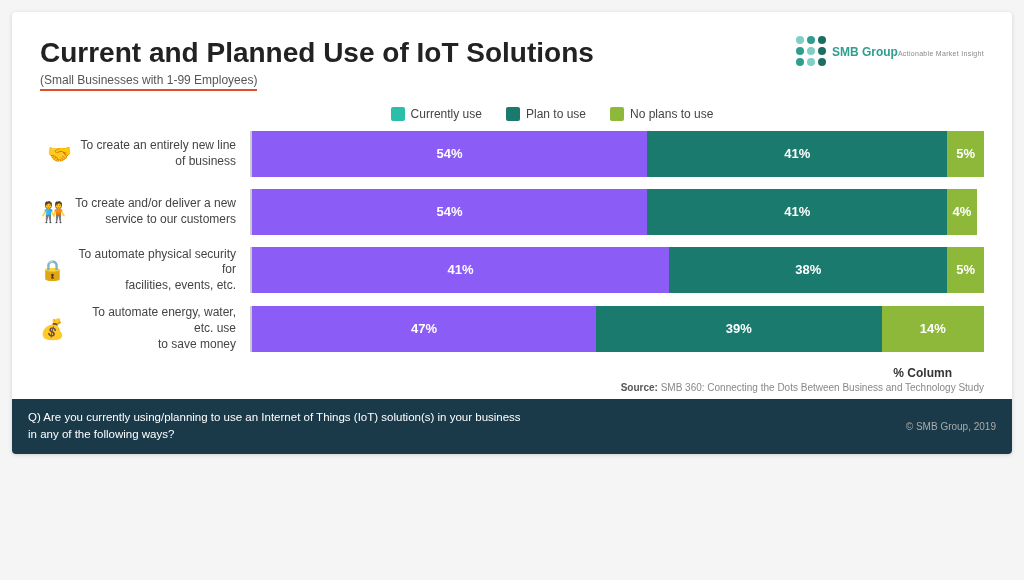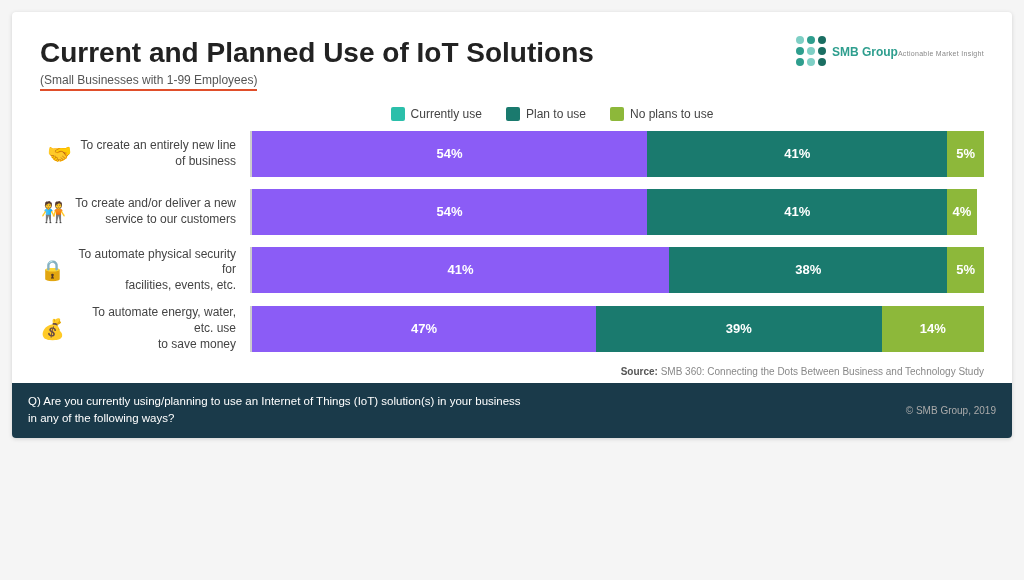--- a/index.html
+++ b/index.html
@@ -268,20 +268,23 @@
 to save money</span>
         </div>
         <div class="bar-container">
           <div class="bar-segment currently" style="width: 47%;">47%</div>
           <div class="bar-segment plan" style="width: 39%;">39%</div>
           <div class="bar-segment noplans" style="width: 14%;">14%</div>
         </div>
       </div>
     </div>
 
+  <div class="col-label-row">
+    <div class="col-label">% Column</div>
+  </div>
 
   <div class="source-line">
     <strong>Source:</strong><span> SMB 360: Connecting the Dots Between Business and Technology Study</span>
   </div>
 
   <div class="footer-bar">
     <div style="white-space:pre-line;">Q) Are you currently using/planning to use an Internet of Things (IoT) solution(s) in your business
 in any of the following ways?</div>
     <div class="footer-copy">© SMB Group, 2019</div>
   </div>

